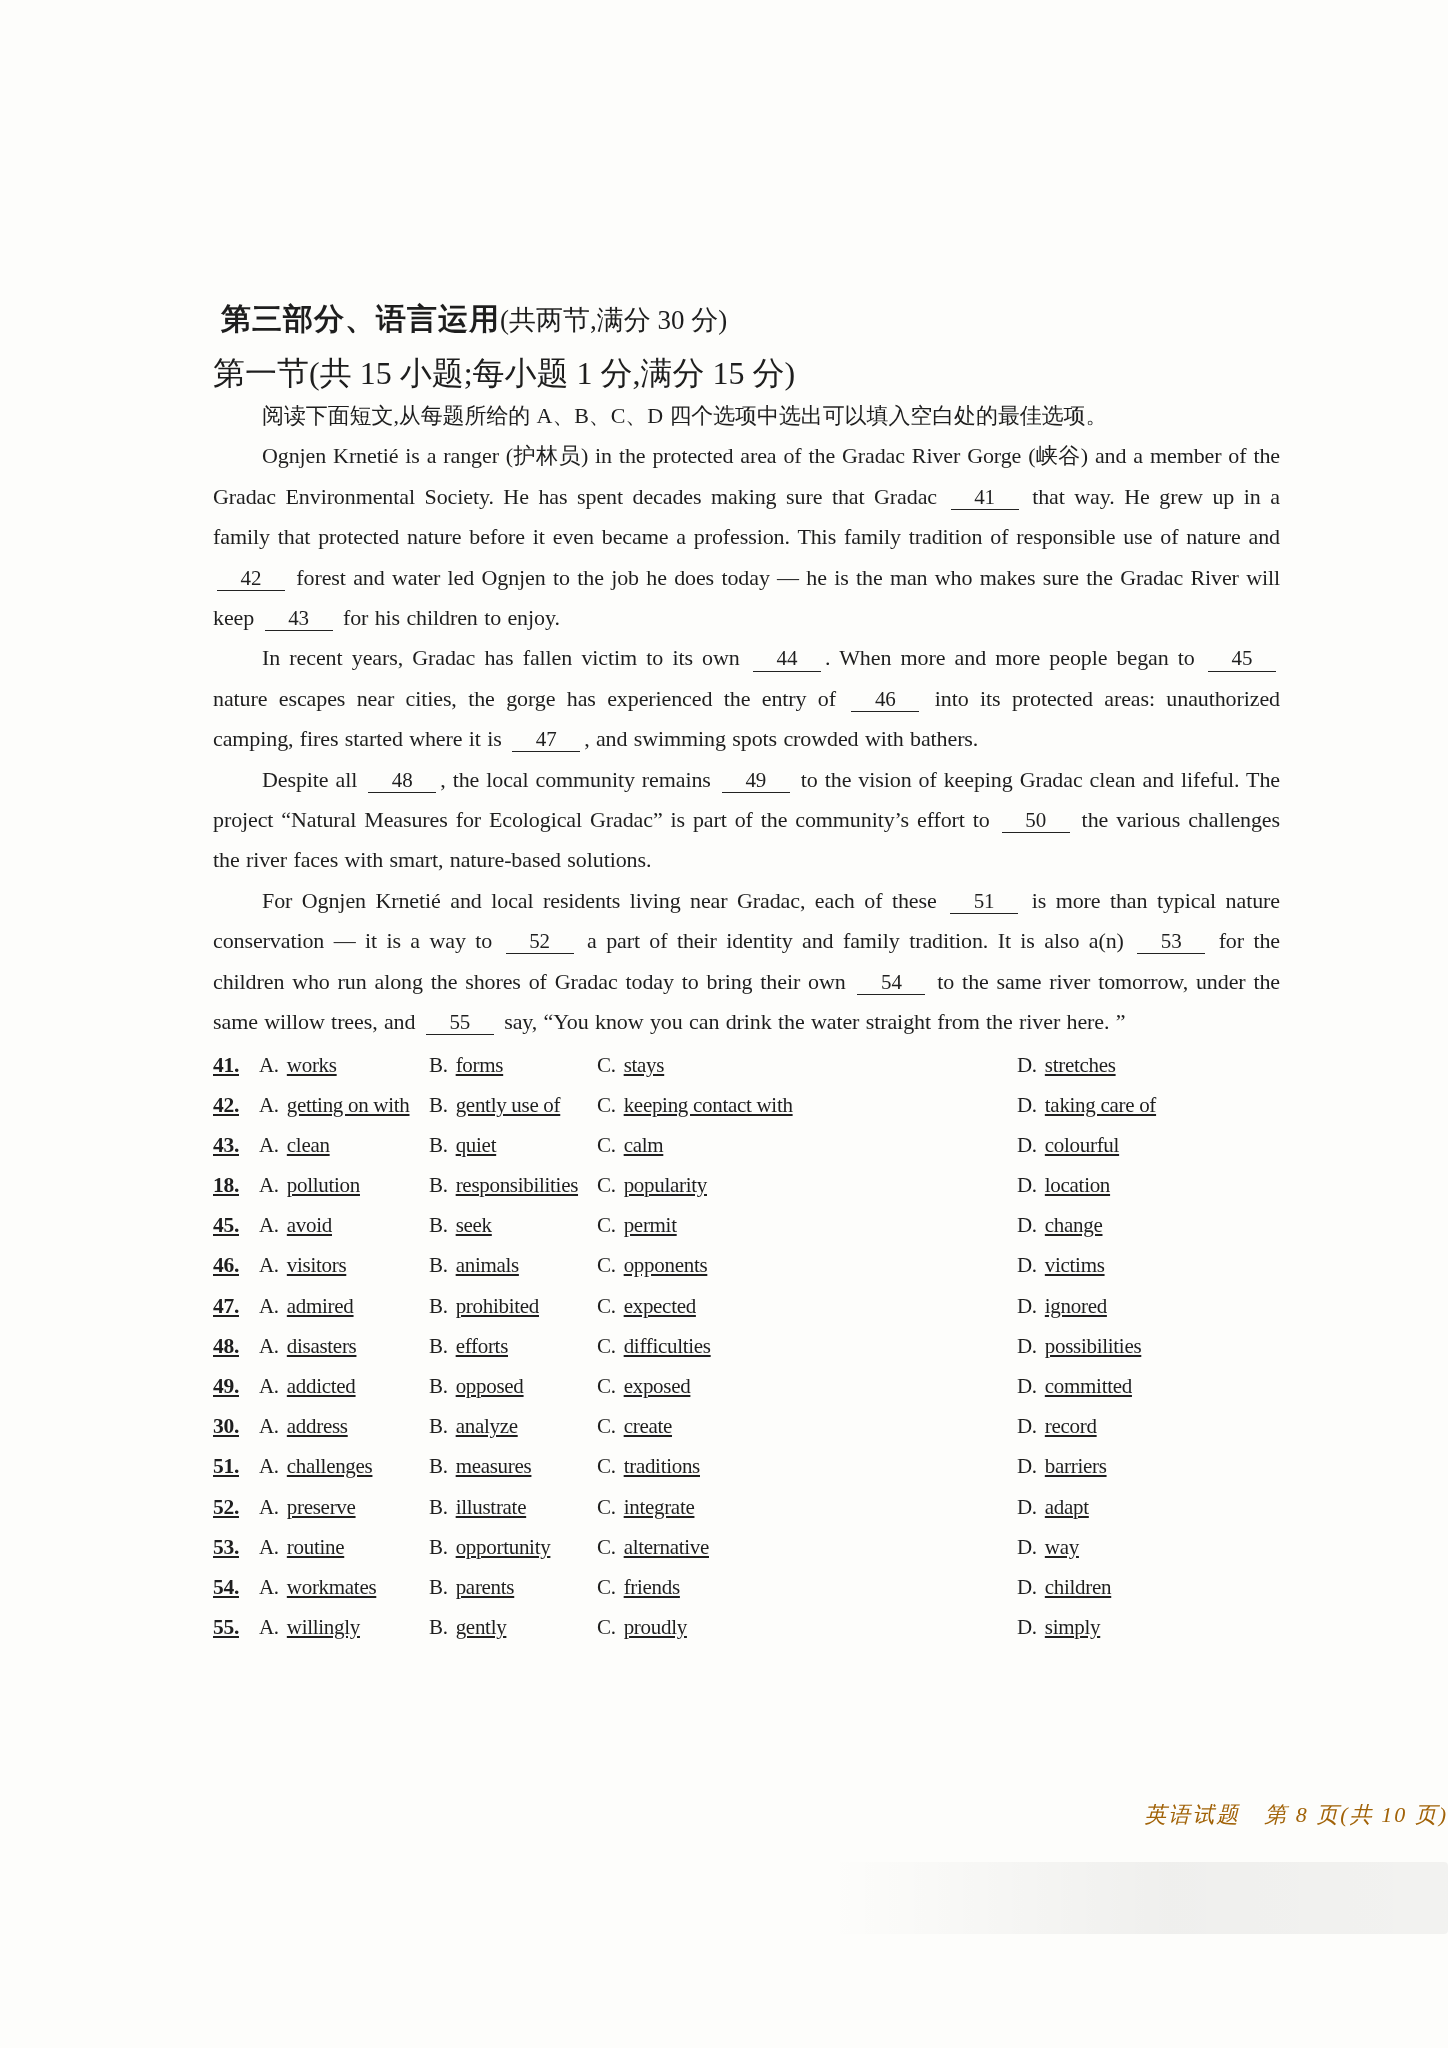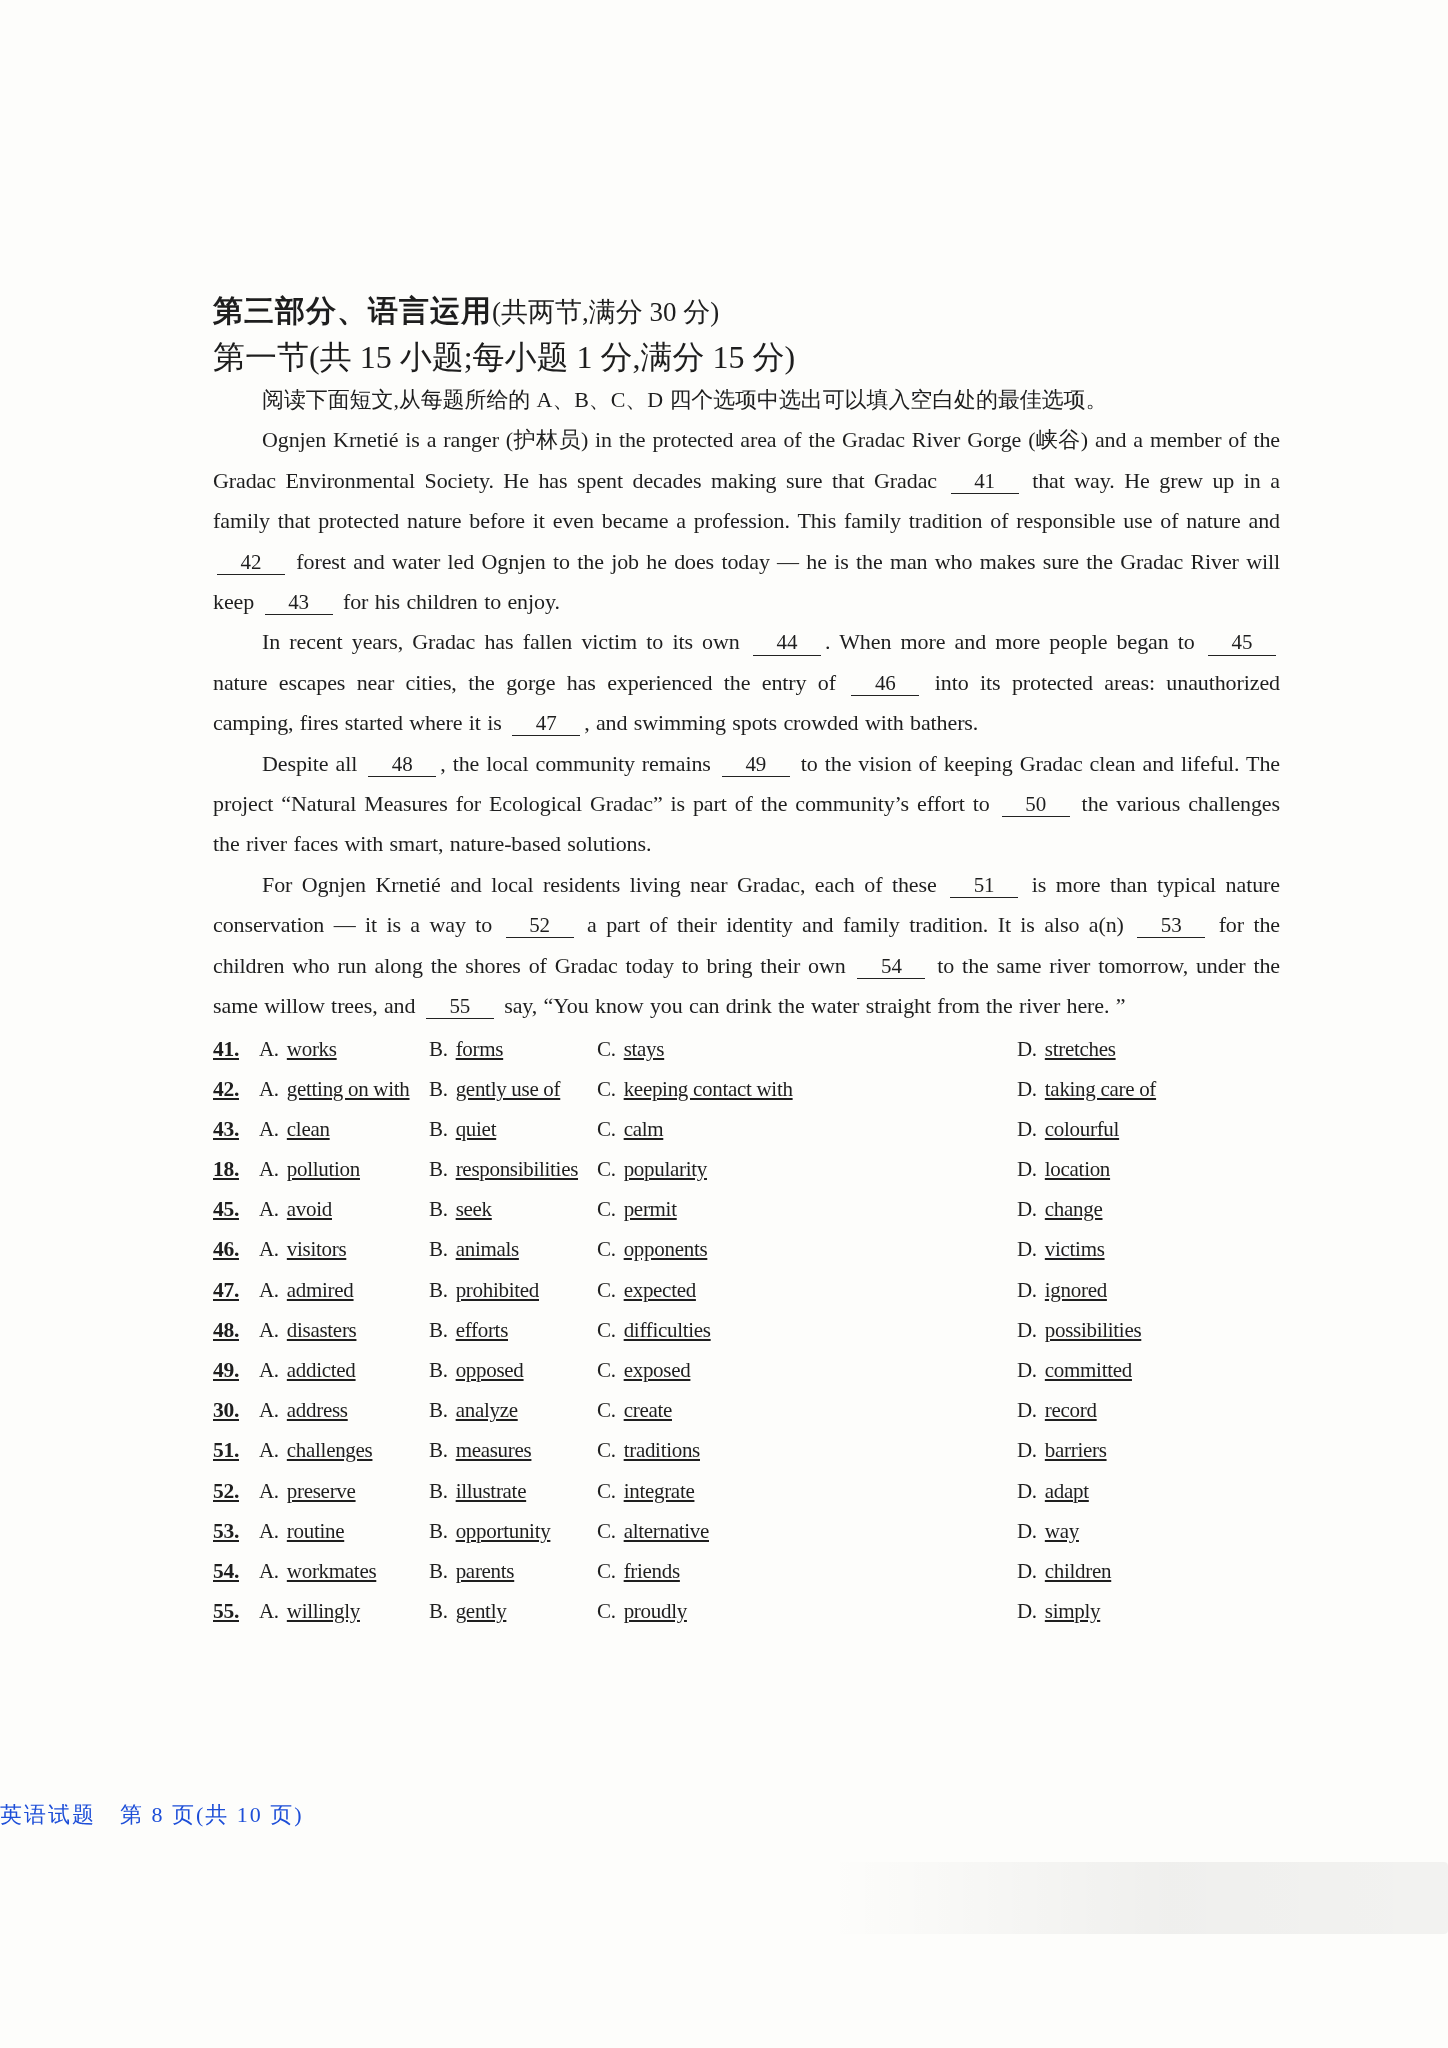--- a/index.html
+++ b/index.html
@@ -7,21 +7,21 @@
     width:1448px;height:2048px;position:relative;overflow:hidden;
     background:#fdfdfb;
     font-family:"Liberation Serif","DejaVu Serif",serif;
     color:#1e1e1e;
   }
   .page{position:absolute;inset:0;}
   .content{
     position:absolute;left:213px;top:288px;width:1067px;
   }
   .h1{
-    margin:0;font-size:30px;line-height:46px;font-weight:normal;white-space:nowrap;
+    margin:8px;font-size:30px;line-height:46px;font-weight:normal;white-space:nowrap;
   }
   .h1 .hd-bold{
     font-family:"Liberation Sans","DejaVu Sans",sans-serif;
     font-weight:700;letter-spacing:1px;
   }
   .h1 .hd-rest{font-size:27px;}
   .h2{
     margin:0;font-size:32px;line-height:45px;font-weight:normal;white-space:nowrap;
   }
   .para{
@@ -36,22 +36,22 @@
   #questions{margin-top:2px;}
   .q-row{
     display:grid;grid-template-columns:46px 170px 168px 420px auto;
     height:40.2px;line-height:40.2px;font-size:21px;letter-spacing:-0.3px;
     white-space:nowrap;align-items:baseline;text-decoration:underline;
   }
   .q-no{font-weight:700;font-size:21.5px;}
   .opt-letter{display:inline-block;margin-right:8px;}
   .opt{overflow:visible;}
   .footer{
-    position:absolute;top:1800px;left:0;width:100%;text-align:left;
-    font-size:22px;color:#1d4ed8;letter-spacing:2px;
+    position:absolute;top:1800px;left:0;width:100%;text-align:right;
+    font-size:22px;color:#a16207;letter-spacing:2px;font-style:italic;
   }
   .scan-shadow{
     position:absolute;left:828px;top:1862px;width:620px;height:72px;
     background:linear-gradient(90deg,rgba(0,0,0,0) 0%,rgba(0,0,0,0.055) 55%,rgba(0,0,0,0.045) 100%);
     border-radius:4px;
   }
 </style>
 </head>
 <body>
 

